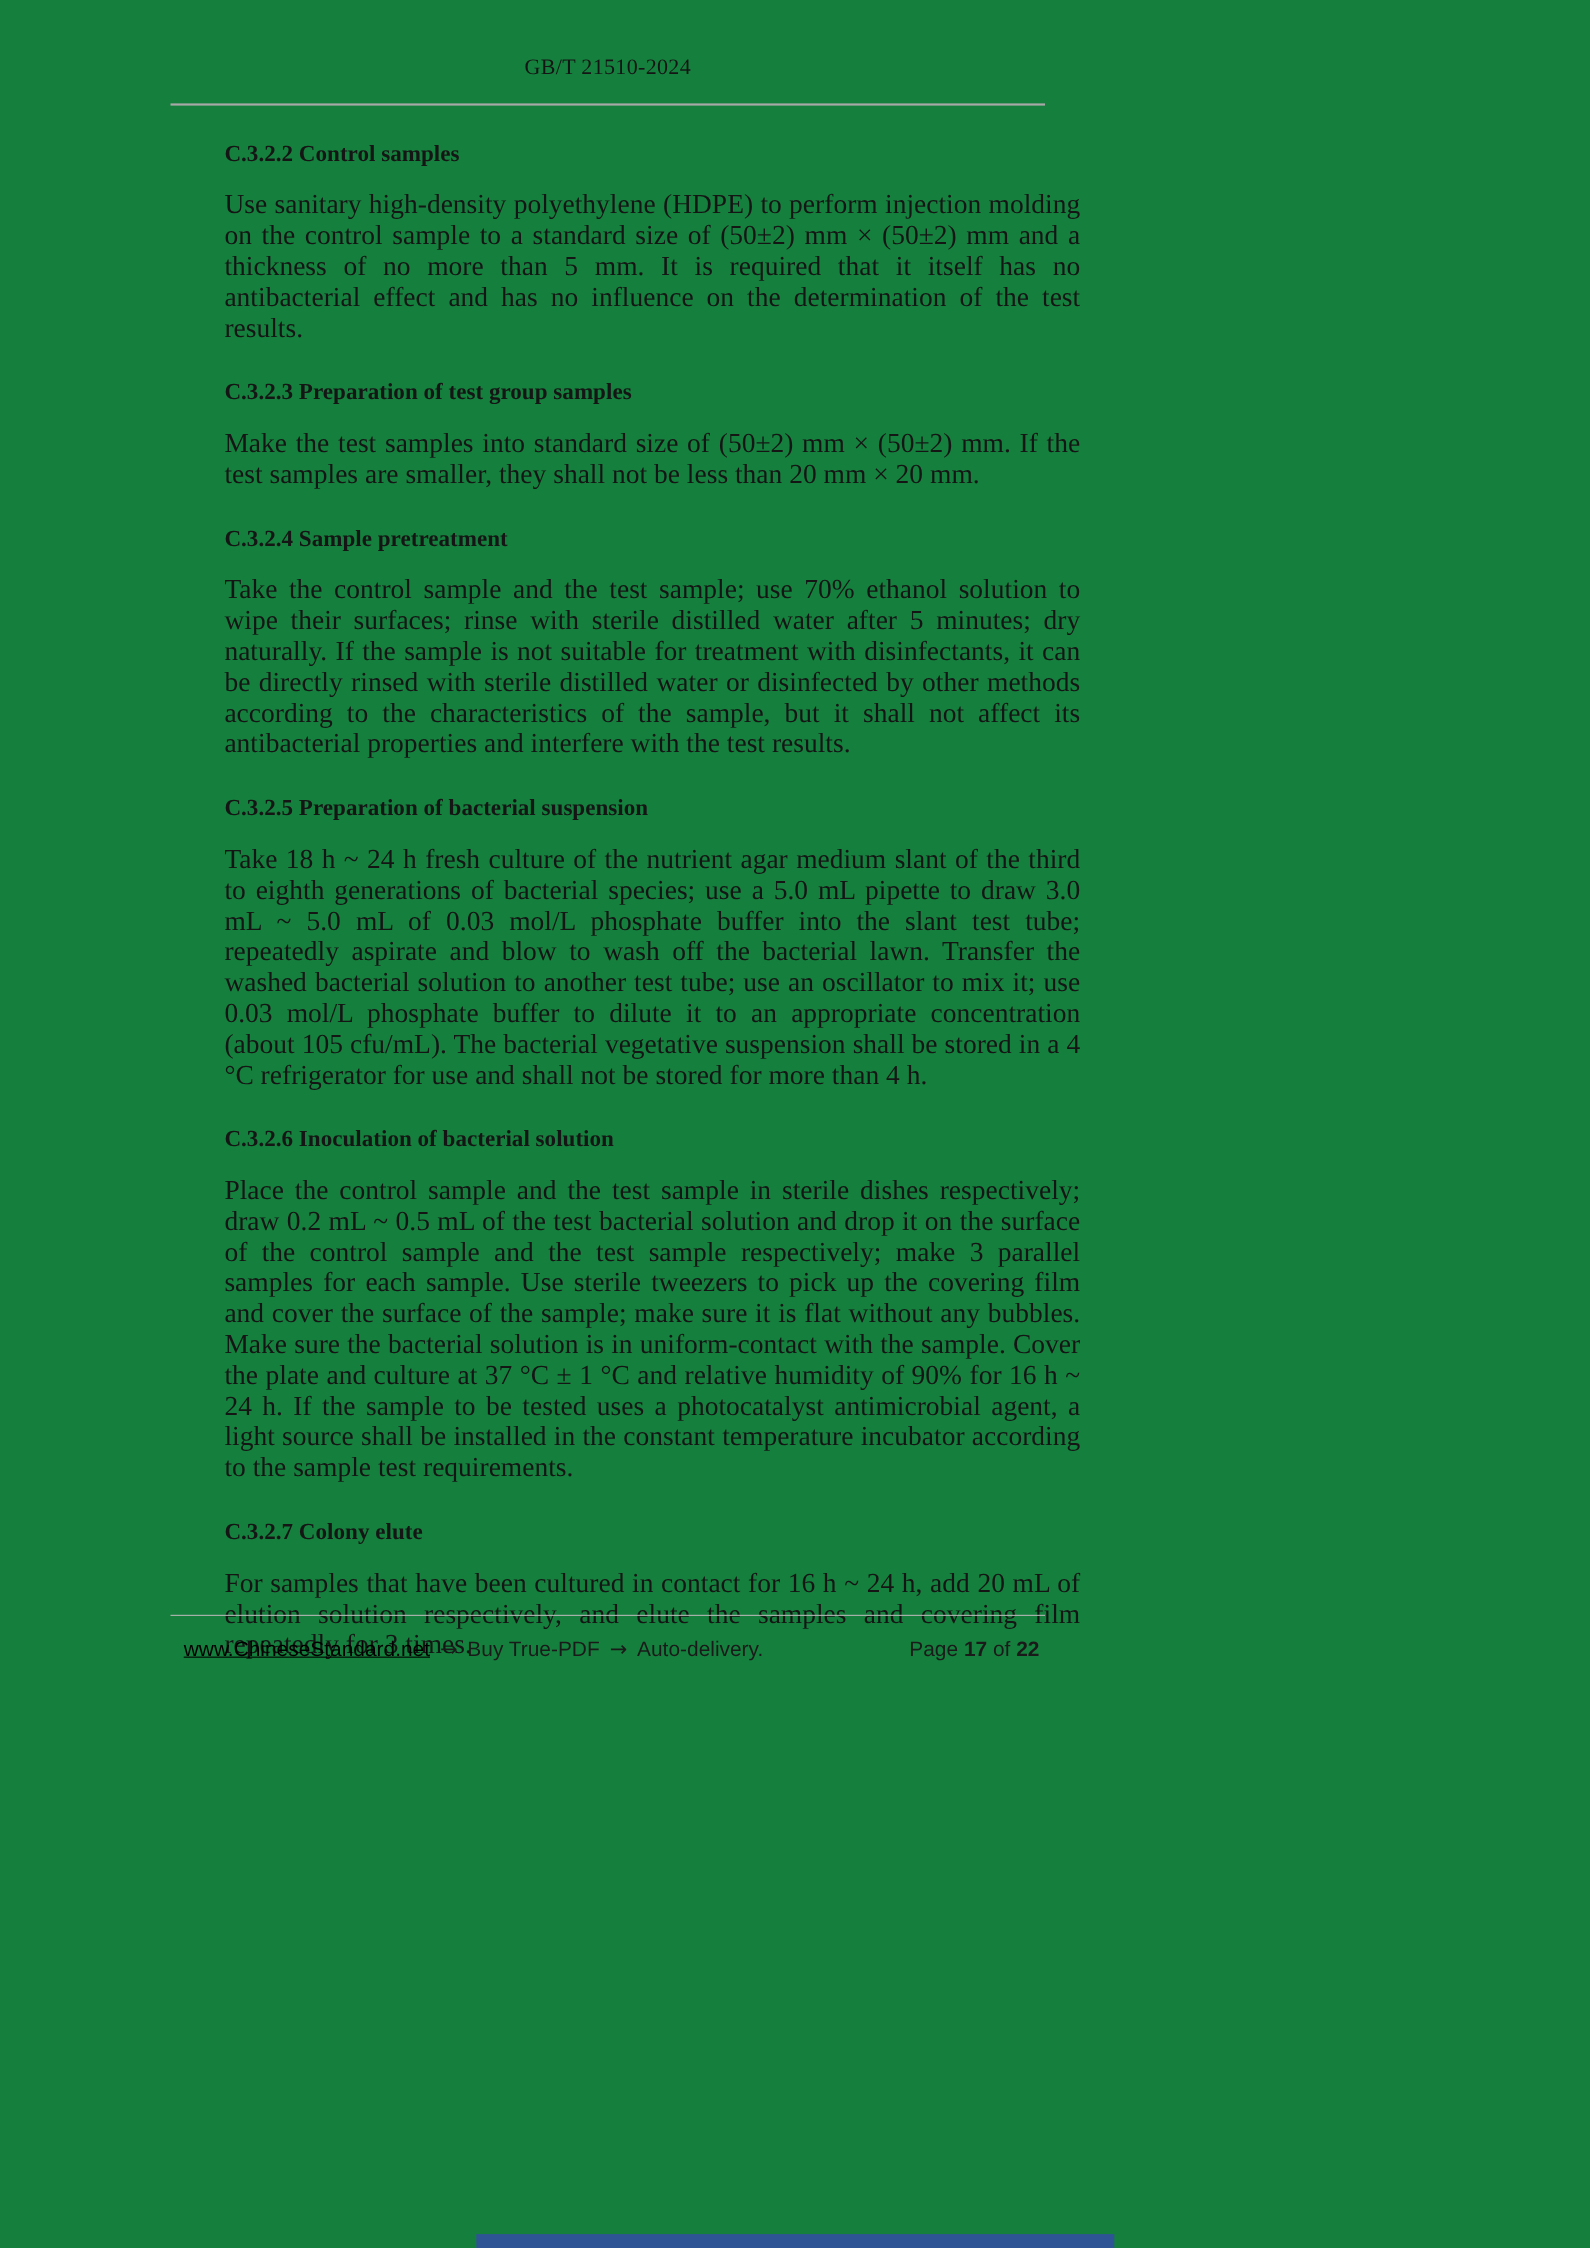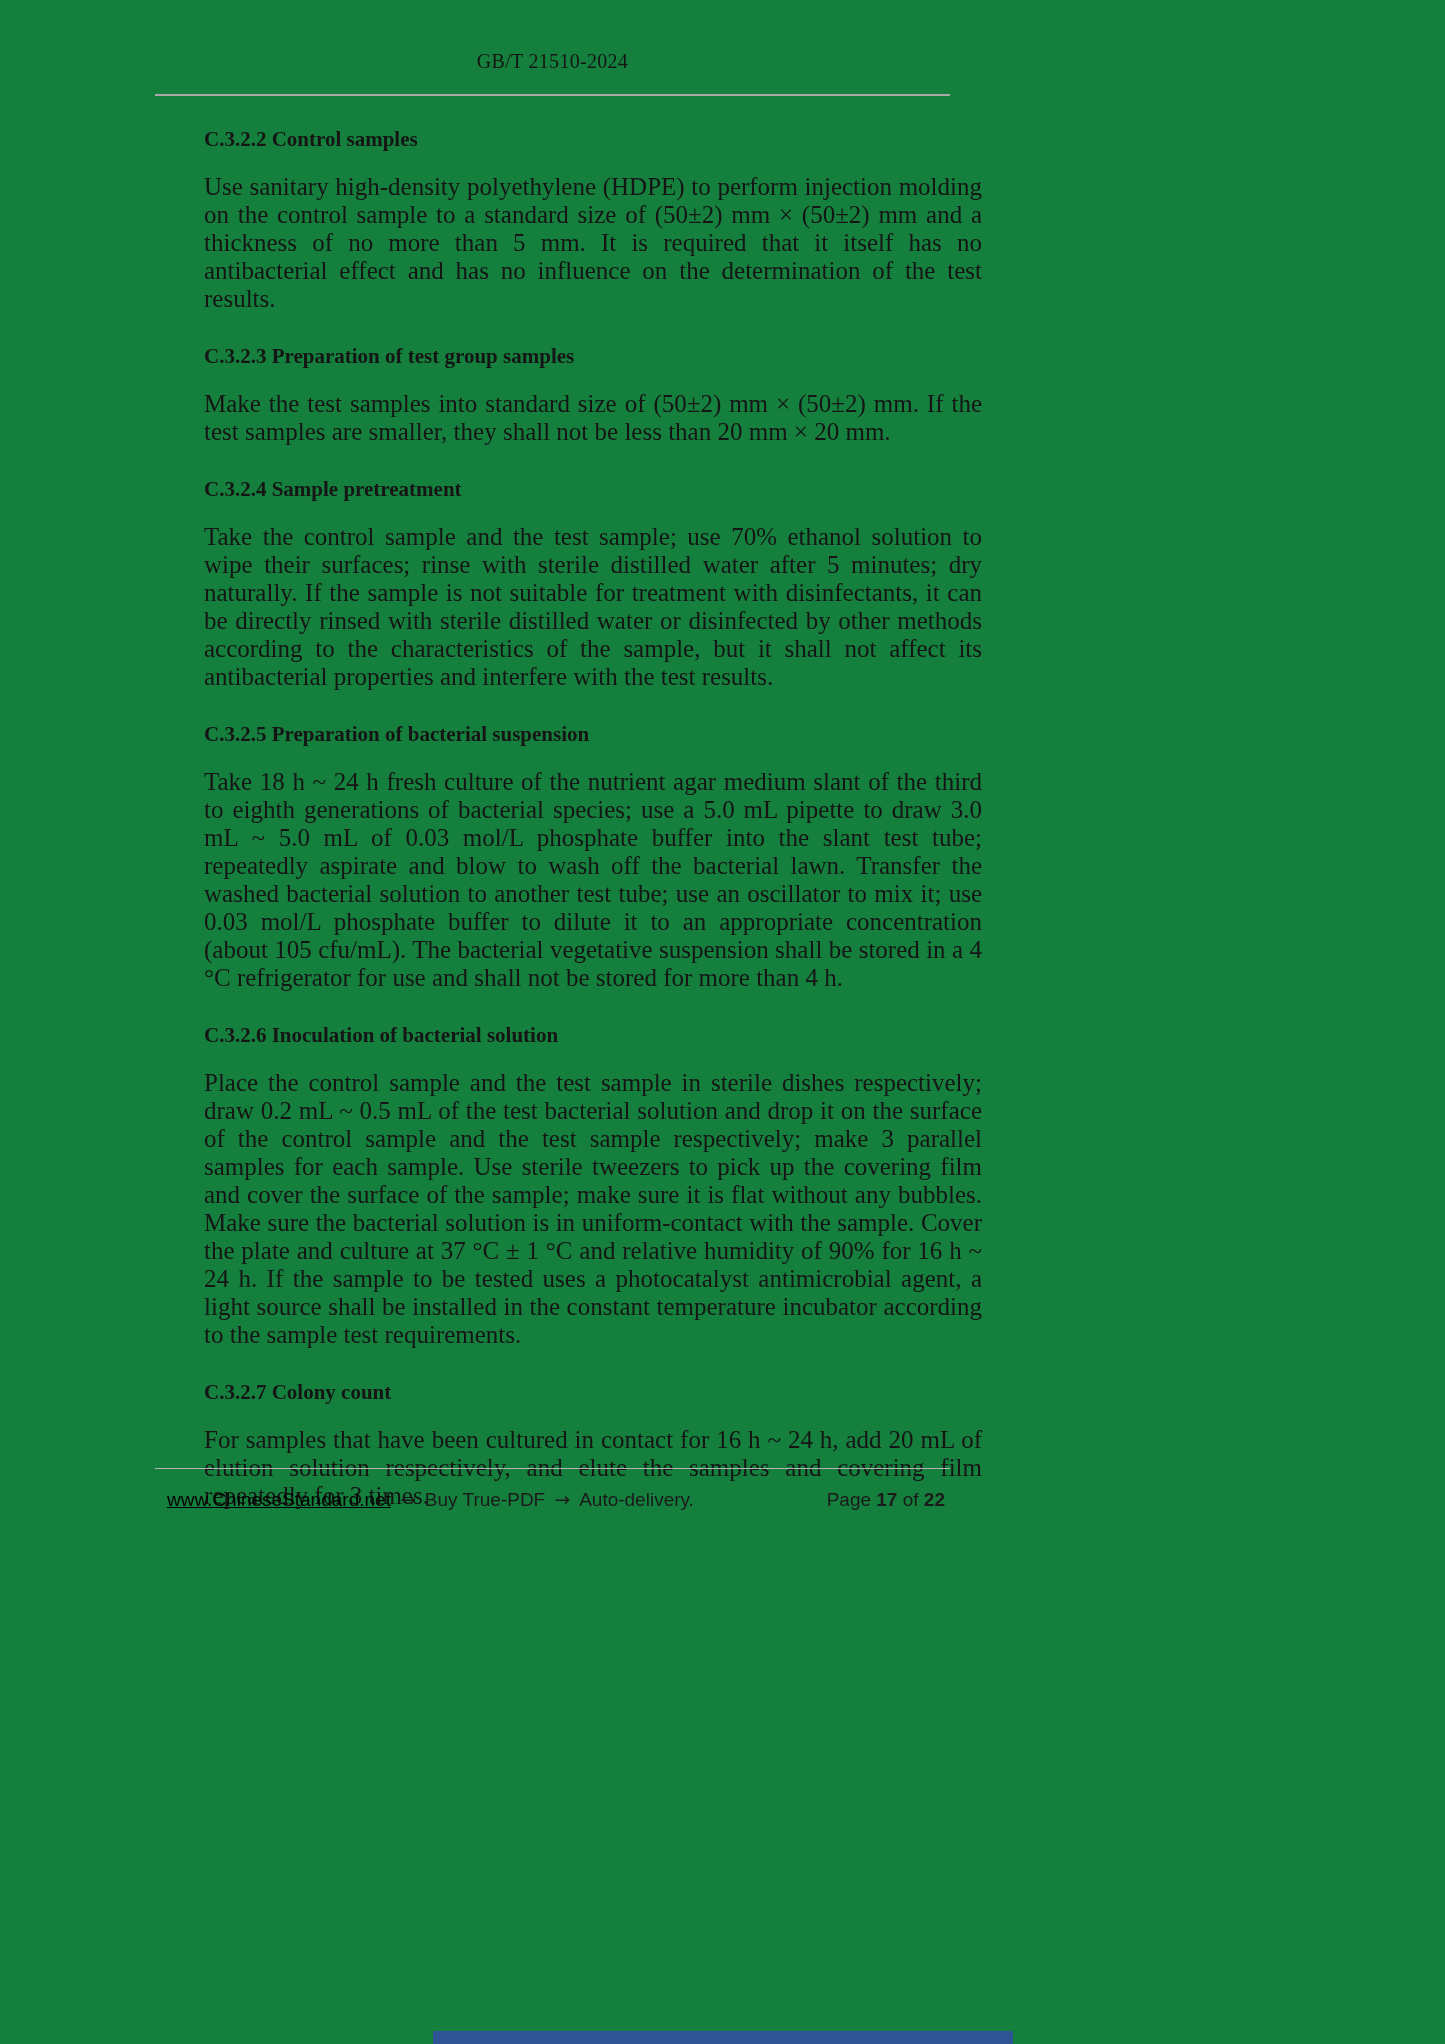--- a/index.html
+++ b/index.html
@@ -102,21 +102,21 @@
 
     <h2 class="section-heading">C.3.2.4 Sample pretreatment</h2>
     <p class="body-para">Take the control sample and the test sample; use 70% ethanol solution to wipe their surfaces; rinse with sterile distilled water after 5 minutes; dry naturally. If the sample is not suitable for treatment with disinfectants, it can be directly rinsed with sterile distilled water or disinfected by other methods according to the characteristics of the sample, but it shall not affect its antibacterial properties and interfere with the test results.</p>
 
     <h2 class="section-heading">C.3.2.5 Preparation of bacterial suspension</h2>
     <p class="body-para">Take 18 h ~ 24 h fresh culture of the nutrient agar medium slant of the third to eighth generations of bacterial species; use a 5.0 mL pipette to draw 3.0 mL ~ 5.0 mL of 0.03 mol/L phosphate buffer into the slant test tube; repeatedly aspirate and blow to wash off the bacterial lawn. Transfer the washed bacterial solution to another test tube; use an oscillator to mix it; use 0.03 mol/L phosphate buffer to dilute it to an appropriate concentration (about 105 cfu/mL). The bacterial vegetative suspension shall be stored in a 4 °C refrigerator for use and shall not be stored for more than 4 h.</p>
 
     <h2 class="section-heading">C.3.2.6 Inoculation of bacterial solution</h2>
     <p class="body-para">Place the control sample and the test sample in sterile dishes respectively; draw 0.2 mL ~ 0.5 mL of the test bacterial solution and drop it on the surface of the control sample and the test sample respectively; make 3 parallel samples for each sample. Use sterile tweezers to pick up the covering film and cover the surface of the sample; make sure it is flat without any bubbles. Make sure the bacterial solution is in uniform-contact with the sample. Cover the plate and culture at 37 °C ± 1 °C and relative humidity of 90% for 16 h ~ 24 h. If the sample to be tested uses a photocatalyst antimicrobial agent, a light source shall be installed in the constant temperature incubator according to the sample test requirements.</p>
 
-    <h2 class="section-heading">C.3.2.7 Colony count</h2>
+    <h2 class="section-heading">C.3.2.7 Colony elute</h2>
     <p class="body-para">For samples that have been cultured in contact for 16 h ~ 24 h, add 20 mL of elution solution respectively, and elute the samples and covering film repeatedly for 3 times.</p>
 
   </div>
 
   <div class="footer-rule"></div>
 
   <div class="doc-footer">
     <span class="footer-left">
       <span class="footer-link">www.ChineseStandard.net</span>
       <span class="arrow">→</span>

